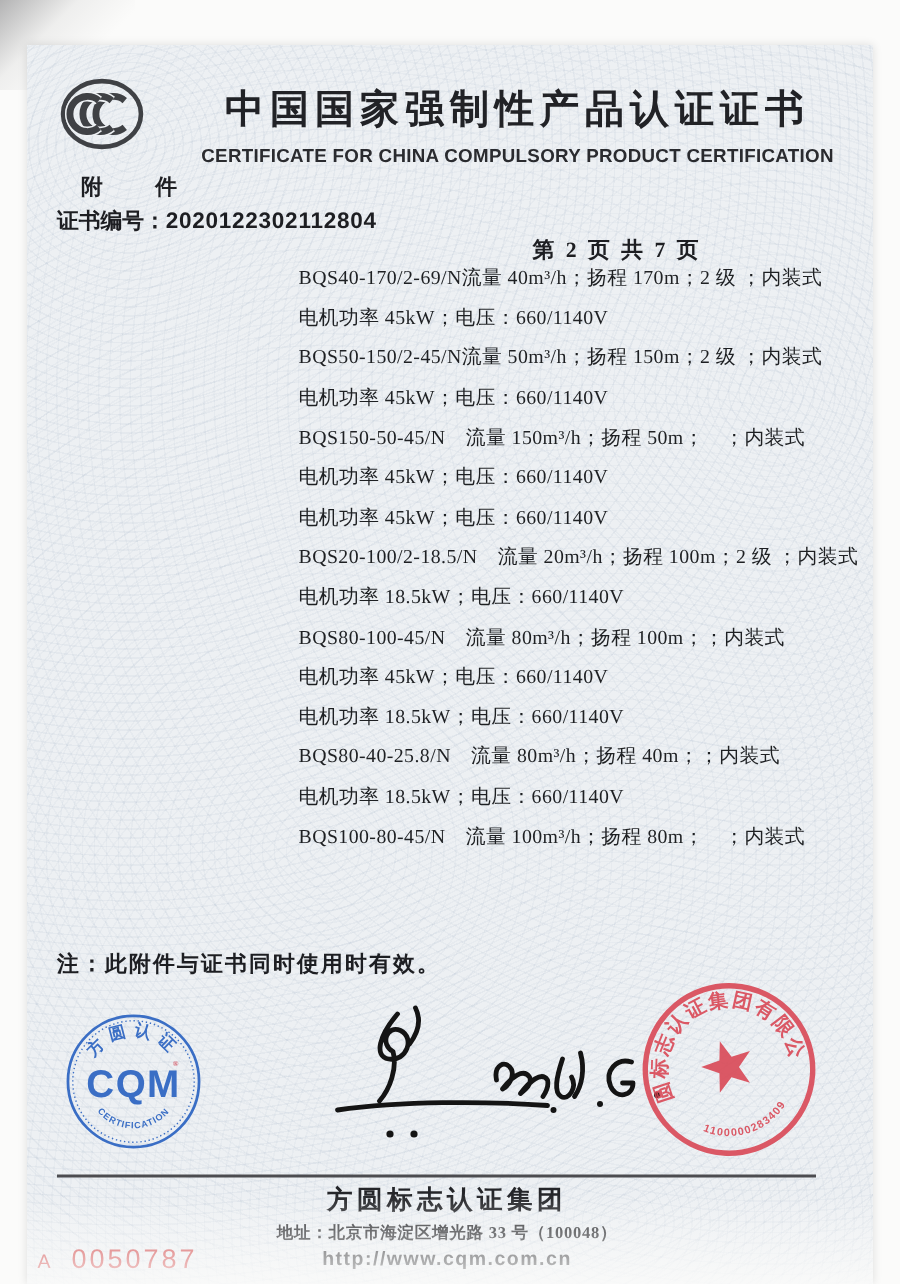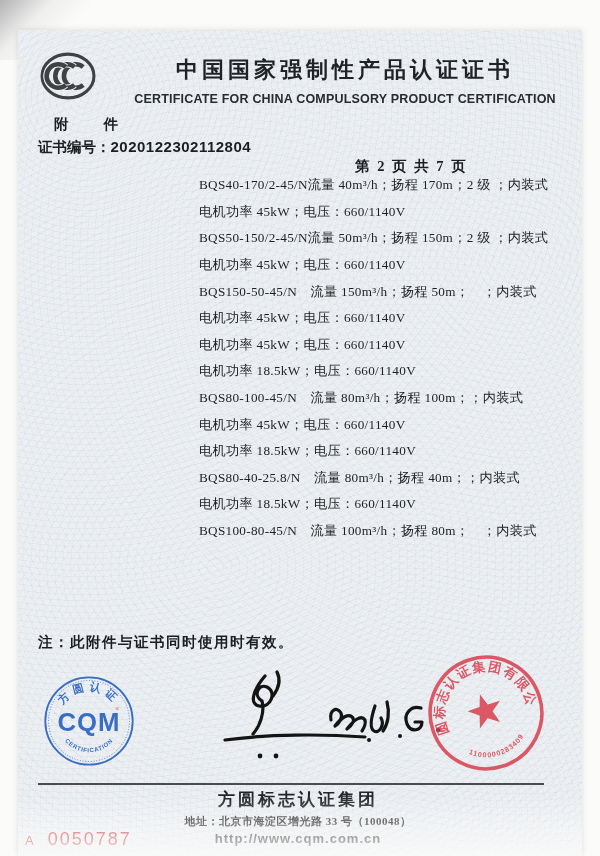--- a/index.html
+++ b/index.html
@@ -19,21 +19,21 @@
       repeating-radial-gradient(circle at 88% 28%, rgba(150,168,190,0.08) 0px, rgba(150,168,190,0.08) 1px, rgba(255,255,255,0) 1px, rgba(255,255,255,0) 7px),
       repeating-radial-gradient(circle at 35% 65%, rgba(150,168,190,0.08) 0px, rgba(150,168,190,0.08) 1px, rgba(255,255,255,0) 1px, rgba(255,255,255,0) 8px),
       repeating-radial-gradient(circle at 70% 95%, rgba(150,168,190,0.07) 0px, rgba(150,168,190,0.07) 1px, rgba(255,255,255,0) 1px, rgba(255,255,255,0) 6px);
     box-shadow:0 0 6px rgba(0,0,0,0.12);
   }
   .page::after{content:"";position:absolute;left:0;right:0;bottom:0;height:60px;
     background:linear-gradient(to bottom,rgba(251,251,250,0),rgba(251,251,250,.85));pointer-events:none;}
   .abs{position:absolute;}
   .ccc-logo{left:22px;top:21px;width:56px;height:50px;}
   .title-block{left:108px;right:18px;top:25px;text-align:center;}
-  .title-cn{font-size:22px;font-weight:600;letter-spacing:4px;color:#212226;white-space:nowrap;font-family:Liberation Serif, serif;}
+  .title-cn{font-size:26px;font-weight:600;letter-spacing:4px;color:#212226;white-space:nowrap;font-family:Liberation Serif, serif;}
   .title-en{margin-top:7px;font-family:"Liberation Sans","DejaVu Sans",sans-serif;
     font-size:12.5px;font-weight:600;letter-spacing:0.2px;color:#2a2b2f;white-space:nowrap;}
   .meta{font-size:14.5px;font-weight:700;color:#1d1e22;}
   .attach{left:36px;top:85px;letter-spacing:2px;}
   .pageinfo{left:337px;top:85px;letter-spacing:2px;margin-top:42px;}
   .certrow{left:20px;top:108px;}
   .daterow{left:337px;top:108px;}
   .meta .num{font-family:"Liberation Sans","DejaVu Sans",sans-serif;font-size:15px;letter-spacing:0.5px;}
   .lines{left:181px;top:142px;width:378px;}
   .line{height:26.6px;display:flex;align-items:center;
@@ -72,27 +72,28 @@
   <div class="abs title-block">
     <div class="title-cn">中国国家强制性产品认证证书</div>
     <div class="title-en">CERTIFICATE FOR CHINA COMPULSORY PRODUCT CERTIFICATION</div>
   </div>
 
   <div class="abs meta attach">附　　件</div>
   <div class="abs meta pageinfo">第 2 页 共 7 页</div>
   <div class="abs meta certrow"><span>证书编号：</span><span class="num">2020122302112804</span></div>
 
   <div class="abs lines">
-      <div class="line">BQS40-170/2-45/N流量 40m³/h；扬程 170m；2 级 ；内装式</div>
+      <div class="line">BQS40-170/2-69/N流量 40m³/h；扬程 170m；2 级 ；内装式</div>
       <div class="line">电机功率 45kW；电压：660/1140V</div>
       <div class="line">BQS50-150/2-45/N流量 50m³/h；扬程 150m；2 级 ；内装式</div>
       <div class="line">电机功率 45kW；电压：660/1140V</div>
       <div class="line">BQS150-50-45/N　流量 150m³/h；扬程 50m；　；内装式</div>
       <div class="line">电机功率 45kW；电压：660/1140V</div>
       <div class="line">电机功率 45kW；电压：660/1140V</div>
+      <div class="line">BQS20-100/2-18.5/N　流量 20m³/h；扬程 100m；2 级 ；内装式</div>
       <div class="line">电机功率 18.5kW；电压：660/1140V</div>
       <div class="line">BQS80-100-45/N　流量 80m³/h；扬程 100m；；内装式</div>
       <div class="line">电机功率 45kW；电压：660/1140V</div>
       <div class="line">电机功率 18.5kW；电压：660/1140V</div>
       <div class="line">BQS80-40-25.8/N　流量 80m³/h；扬程 40m；；内装式</div>
       <div class="line">电机功率 18.5kW；电压：660/1140V</div>
       <div class="line">BQS100-80-45/N　流量 100m³/h；扬程 80m；　；内装式</div>
     </div>
 
   <div class="abs note">注：此附件与证书同时使用时有效。</div>

